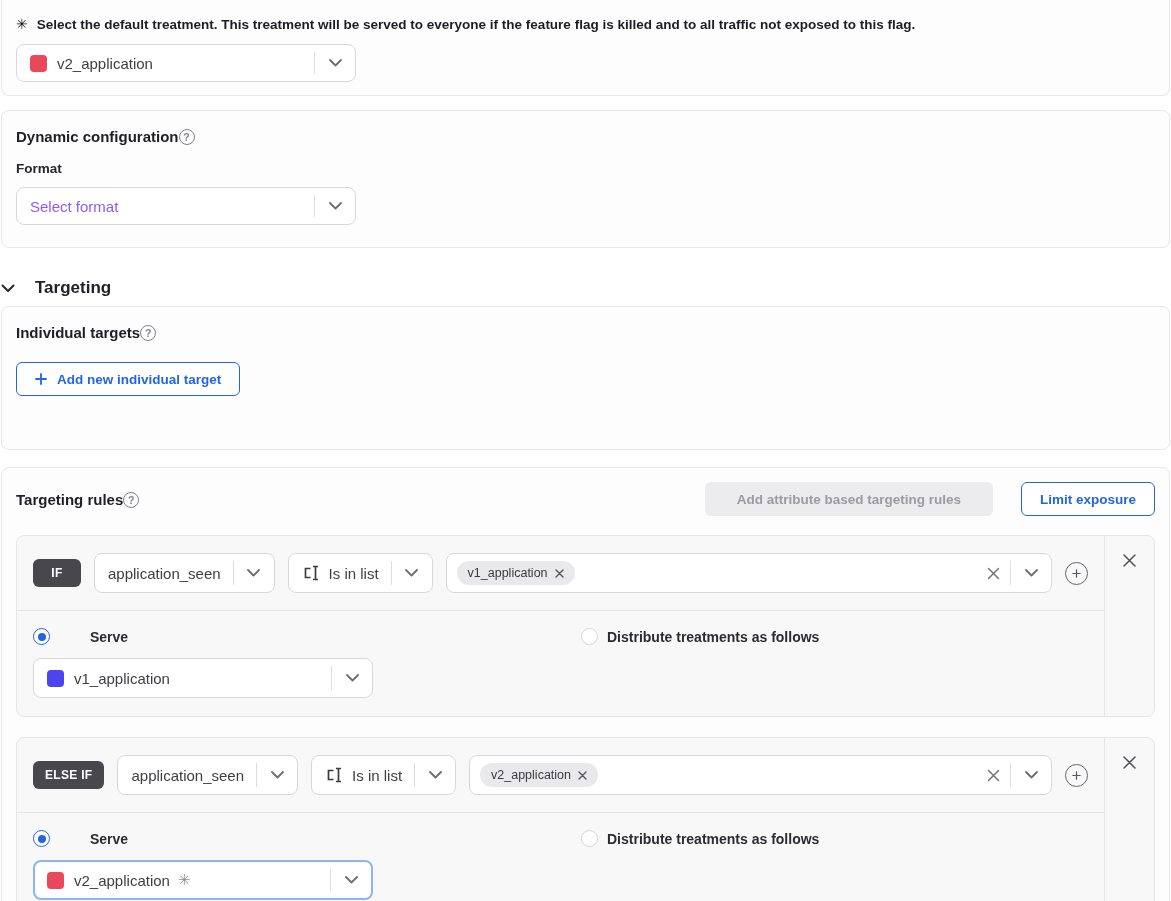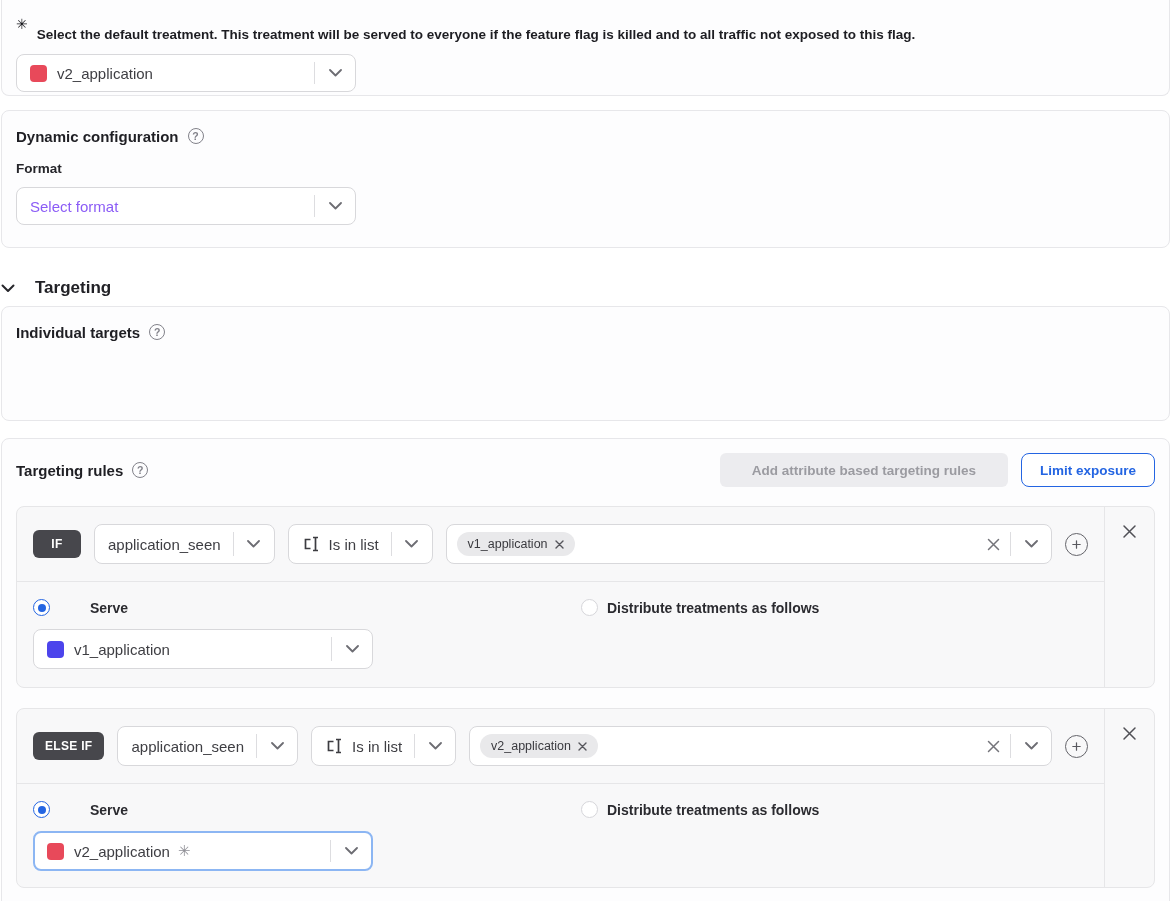--- a/index.html
+++ b/index.html
@@ -15,75 +15,75 @@
     border:1px solid #e7e7ea;
     border-radius:8px;
     margin:0 1px;
   }
   #panel-default {
     border-top:none; border-radius:0 0 8px 8px;
     height:96px; padding:16px 14px 0;
   }
   .note-row { display:flex; align-items:flex-start; gap:9px; }
   .asterisk { font-size:14px; line-height:17px; color:#141419; }
-  .note-text { font-size:13.5px; font-weight:bold; color:#1d1d22; line-height:17px;margin-top:10px; }
+  .note-text { font-size:13.5px; font-weight:bold; color:#1d1d22; line-height:17px; }
 
   
   .sel {
     height:38px; background:#fff;
     border:1px solid #d8d8db; border-radius:8px;
     display:flex; align-items:center;
     padding-left:13px; cursor:pointer;
   }
   .sel.h40 { height:40px; }
   .sel .value { font-size:15px; color:#3e3e43; white-space:nowrap; }
   .sel .grow { flex:1; }
   .sel .vdiv { width:1px; align-self:stretch; margin:7px 0; background:#dddde0; }
   .sel .caret { width:40px; display:flex; align-items:center; justify-content:center; flex:none; }
   .sel .placeholder { color:#8b5cf6; }
   .w340 { width:340px; }
   .swatch { width:17px; height:17px; border-radius:4px; margin-right:10px; flex:none; }
   .sel.focused { border:2px solid #8cb6f3; padding-left:12px; }
 
   #panel-dynamic { margin-top:14px; height:138px; padding:17px 14px; }
-  .title-row { display:flex; align-items:flex-start; gap:9px; }
+  .title-row { display:flex; align-items:flex-end; }
   .panel-title { font-size:15px; font-weight:bold; color:#1f1f24; }
   .help {
     width:16px; height:16px; border-radius:50%;
     border:1.2px solid #82828a; color:#82828a;
     font-size:10.5px; font-weight:bold;
     display:inline-flex; align-items:center; justify-content:center;
   }
   .field-label { margin-top:16px; font-size:13.5px; font-weight:bold; color:#26262b; }
   #panel-dynamic .sel { margin-top:11px; }
 
   #targeting-header {
     margin-top:26px; height:28px;
     display:flex; align-items:center; gap:20px; padding-left:1px;
   }
   #targeting-header .title { font-size:17px; font-weight:bold; color:#212126; }
 
-  #panel-individual { margin-top:4px; height:115px; padding:17px 14px; }
+  #panel-individual { margin-top:4px; height:144px; padding:17px 14px; }
   .btn-outline-blue {
     display:inline-flex; align-items:center; gap:10px;
     height:34px; padding:0 18px;
     background:#fff; border:1px solid #2465e2; border-radius:6px;
     color:#2465e2; font-size:13.5px; font-weight:bold; cursor:pointer;
   }
   #panel-individual .btn-outline-blue { margin-top:21px; }
 
   #panel-rules { margin-top:17px; height:492px; padding:14px 14px 0; }
   .rules-header { display:flex; align-items:center; }
   .rules-header .spacer { flex:1; }
   .btn-disabled {
     height:34px; padding:0 32px; display:inline-flex; align-items:center;
     background:#ececef; color:#9b9ba1; border:none; border-radius:6px;
     font-size:13.5px; font-weight:bold;
   }
-  .rules-header .btn-outline-blue { margin-left:13px;border-radius:8px; }
+  .rules-header .btn-outline-blue { margin-left:28px; }
 
   .rule-card {
     display:flex; margin-top:19px;
     background:#f8f8f9; border:1px solid #e6e6e8; border-radius:8px;
     height:182px; overflow:hidden;
   }
   .rule-card.second { margin-top:20px; height:180px; }
   .rule-main { flex:1; min-width:0; display:flex; flex-direction:column;text-align:right; }
   .cond-row {
     display:flex; align-items:center; gap:13px;
@@ -175,20 +175,28 @@
       </svg>
   </span>
   <span class="title">Targeting</span>
 </div>
 
 <section class="panel" id="panel-individual">
   <div class="title-row">
     <span class="panel-title">Individual targets</span>
     <span class="help">?</span>
   </div>
+  <button class="btn-outline-blue">
+    <span style="display:flex;">
+      <svg width="12" height="12" viewBox="0 0 12 12">
+          <path d="M6 1v10M1 6h10" stroke="#2465e2" stroke-width="1.8" stroke-linecap="round"></path>
+        </svg>
+    </span>
+    <span>Add new individual target</span>
+  </button>
 </section>
 
 <section class="panel" id="panel-rules">
   <div class="rules-header">
     <div class="title-row">
       <span class="panel-title">Targeting rules</span>
       <span class="help">?</span>
     </div>
     <span class="spacer"></span>
     <button class="btn-disabled">Add attribute based targeting rules</button>

